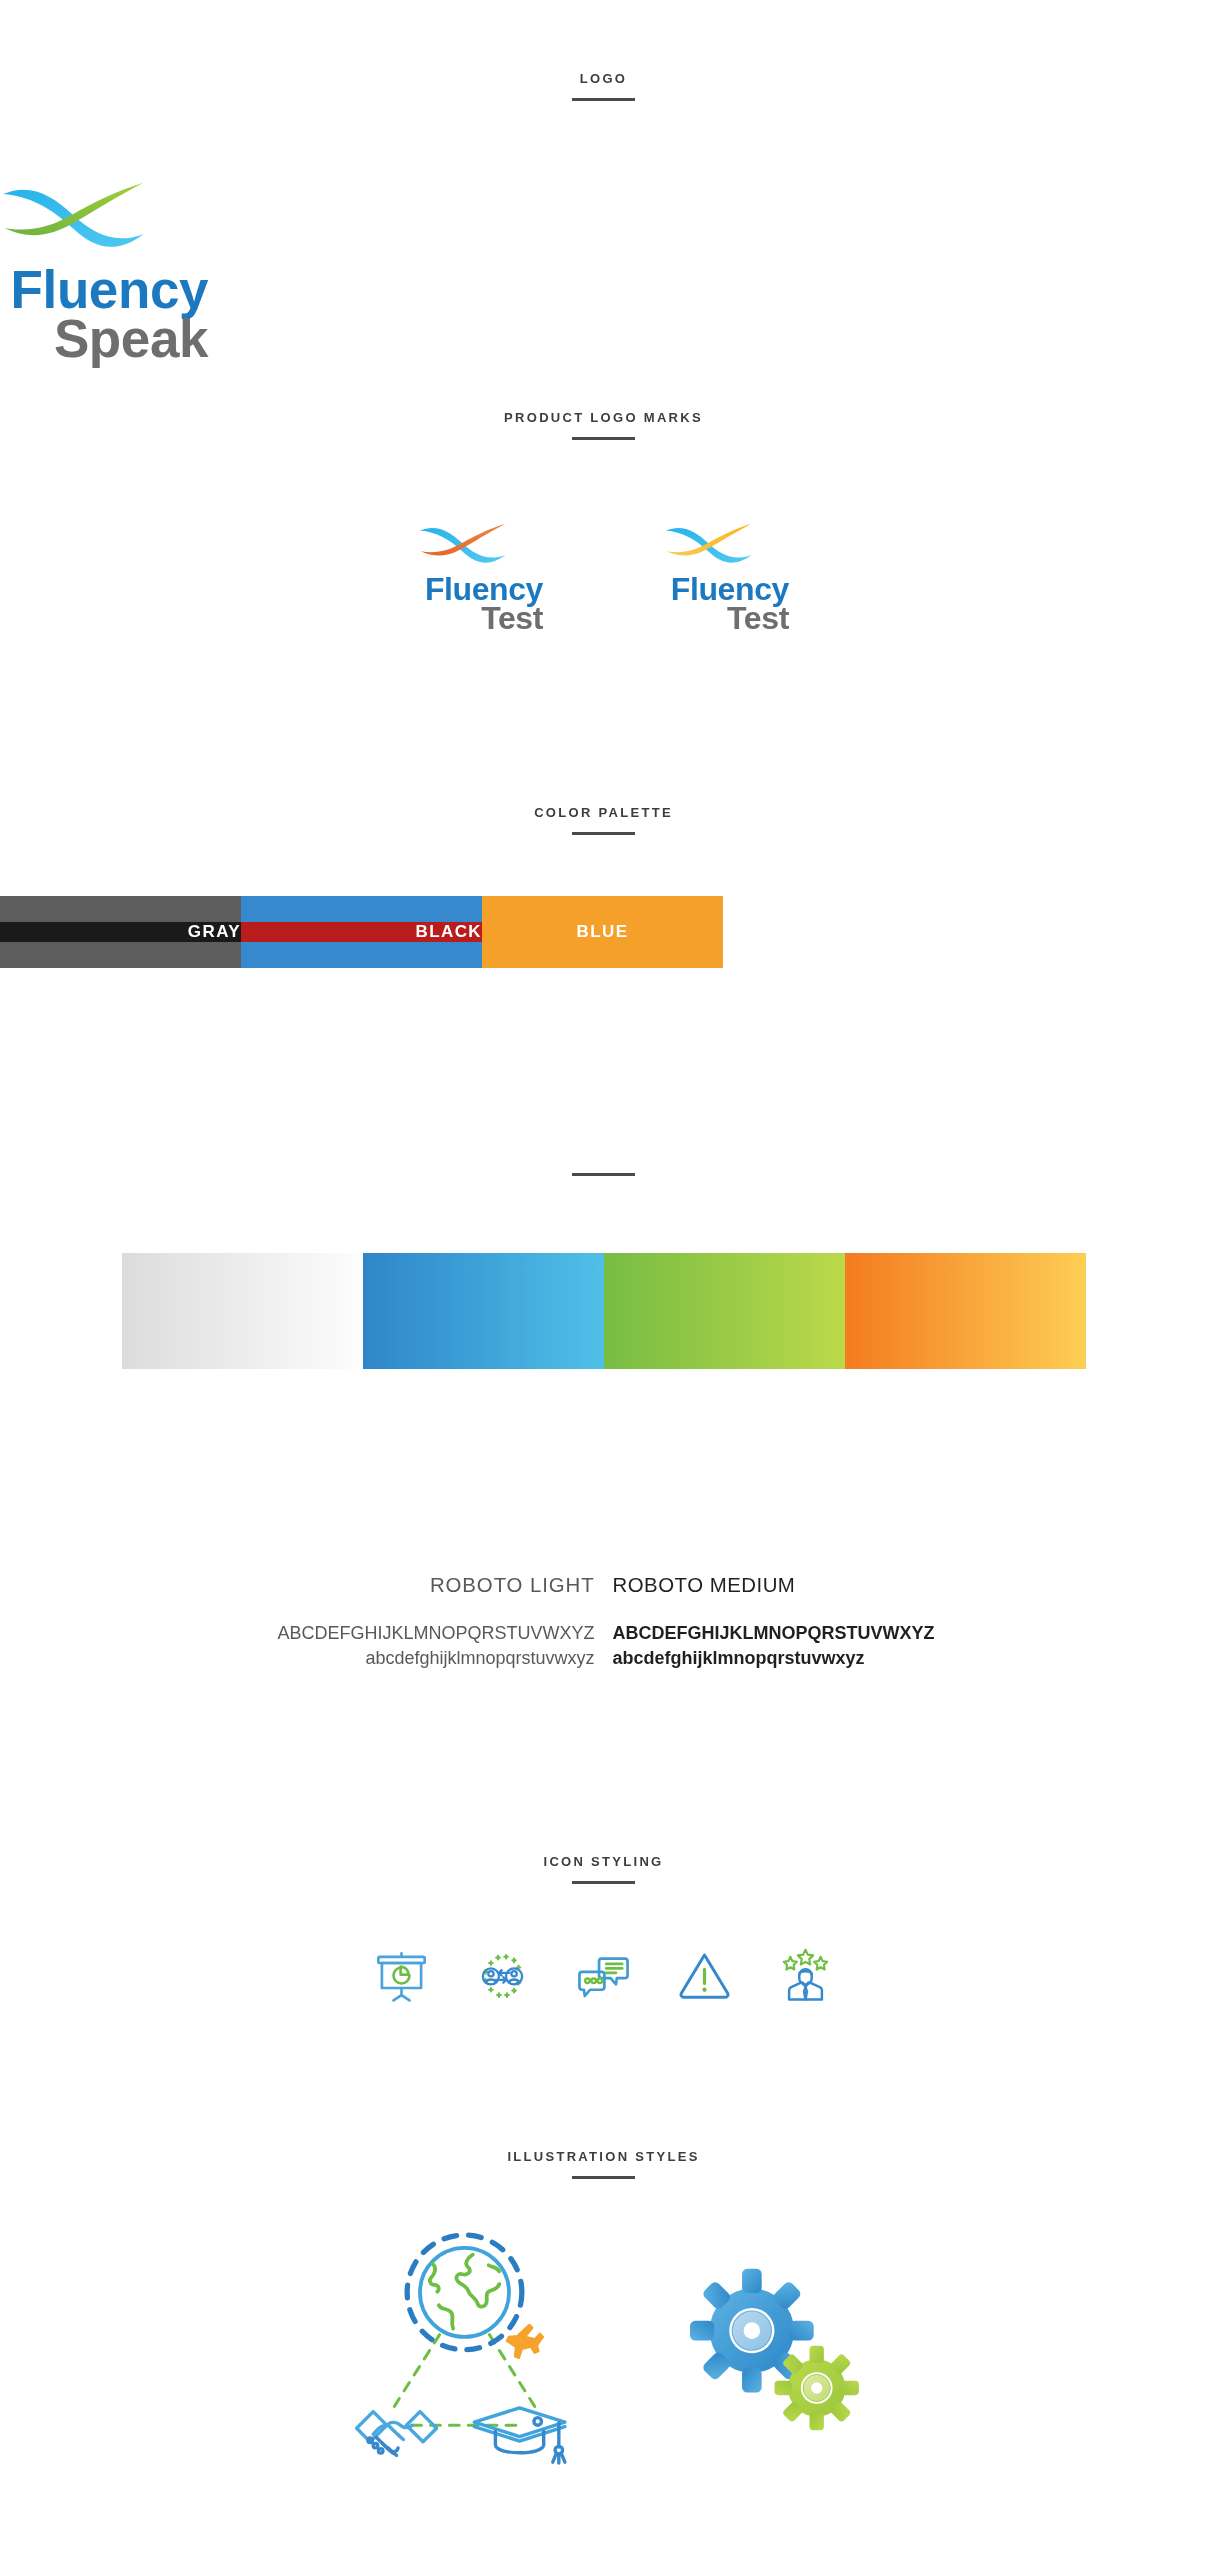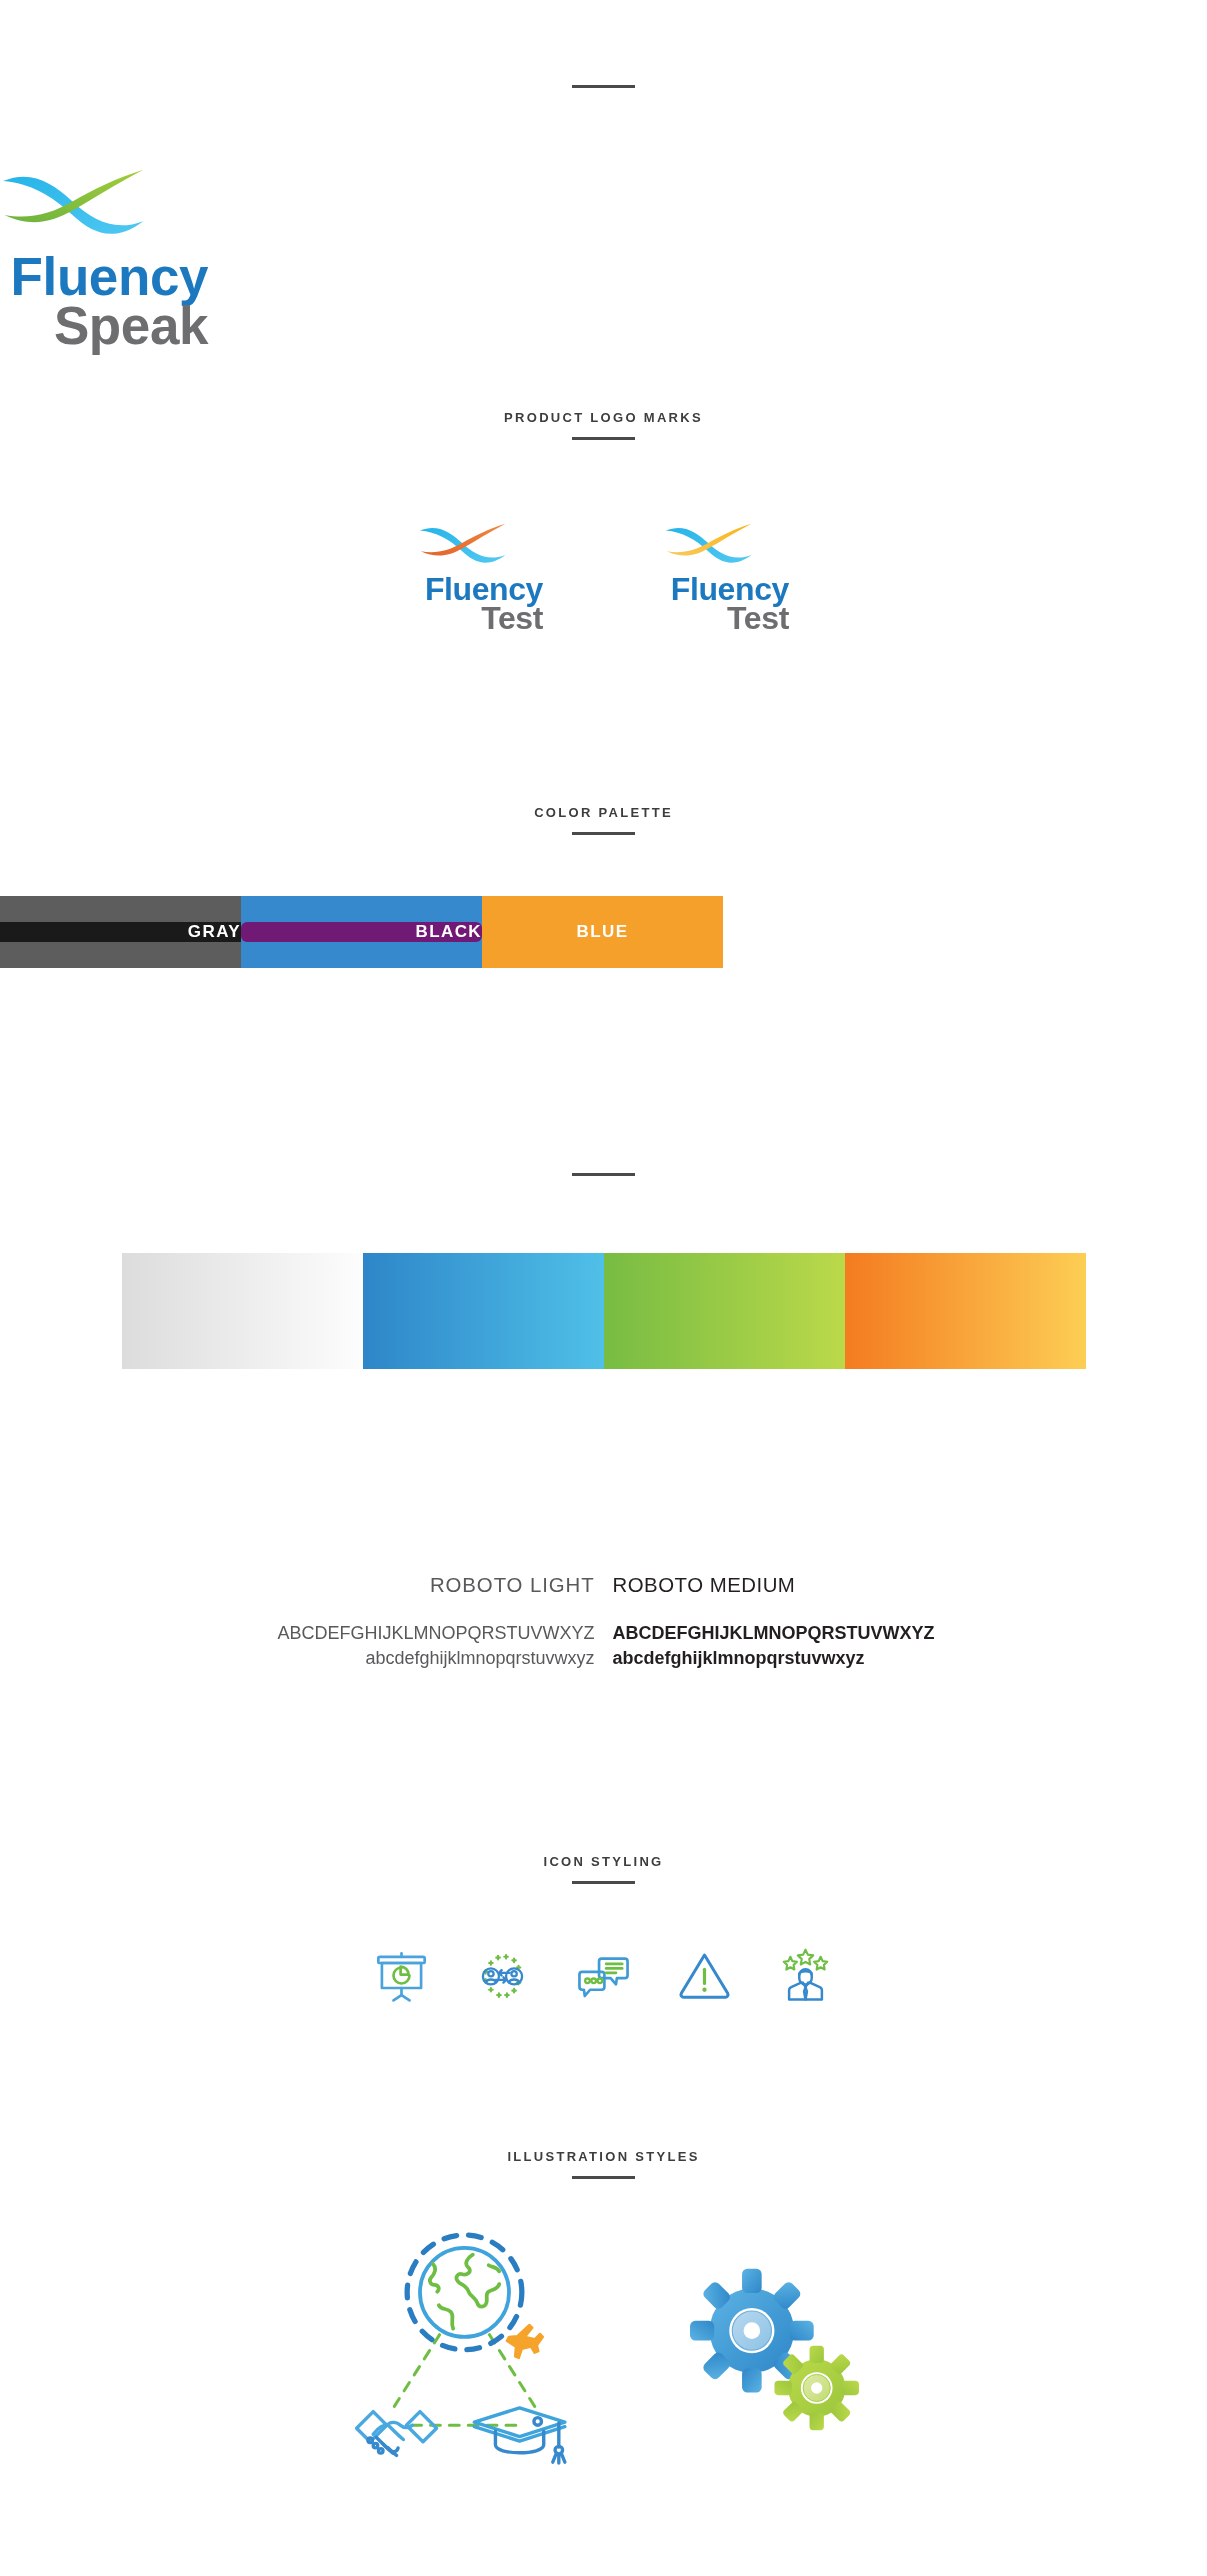--- a/index.html
+++ b/index.html
@@ -165,20 +165,21 @@
   }
 
   
   .abs { position: absolute; left: 0; width: 100%; }
 </style>
 </head>
 <body>
 
 <div class="abs" style="top:72px;">
   <div class="section-head">
+    <div class="section-title">LOGO</div>
     <div class="section-rule"></div>
   </div>
 
   <div class="lockup" id="logo-lockup" style="margin-top:68px;">
     <svg class="mark" width="151" height="91" viewBox="0 0 200 120">
       <defs>
         <linearGradient id="lgA" x1="0" y1="0" x2="1" y2="1">
           <stop offset="0%" stop-color="#27B4E8"></stop>
           <stop offset="100%" stop-color="#4FC8F2"></stop>
         </linearGradient>
@@ -256,21 +257,21 @@
     <div class="section-rule"></div>
   </div>
 </div>
 
 <div class="abs" style="top:896px;">
   <div class="palette">
     <div class="swatch" style="background: rgb(93, 93, 93); flex: 0 0 241px;">
       <span style="background: rgb(26, 26, 26); flex: 0 0 241px;">GRAY</span>
     </div>
     <div class="swatch" style="background: rgb(55, 137, 206); flex: 0 0 241px;">
-      <span style="background: #701a75; flex: 0 0 241px; border-radius: 6px;">BLACK</span>
+      <span style="background: #b91c1c; flex: 0 0 241px;">BLACK</span>
     </div>
     <div class="swatch" style="background: rgb(245, 160, 42); flex: 0 0 241px;">
       <span>BLUE</span>
     </div>
     <div class="swatch">
       <span>GREEN</span>
     </div>
     <div class="swatch">
       <span>ORANGE</span>
     </div>

